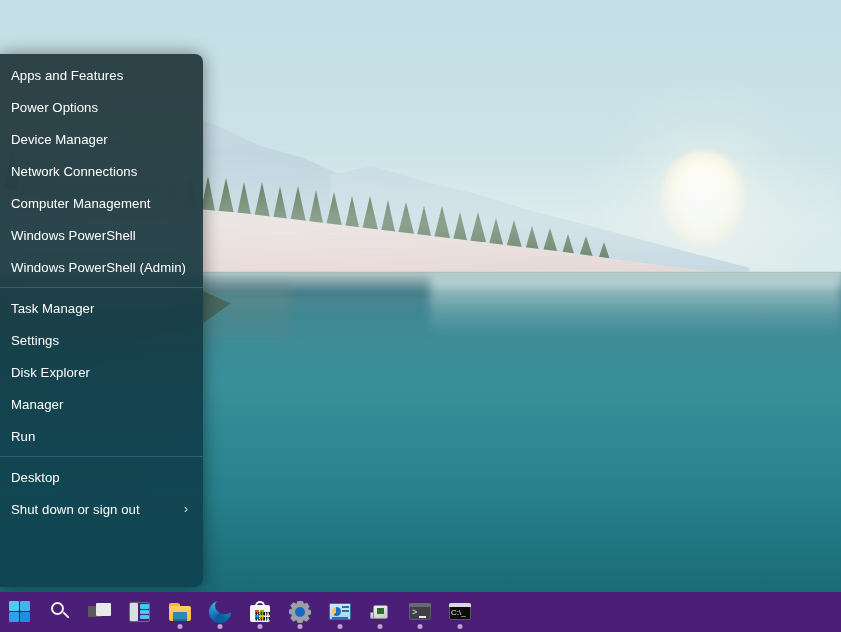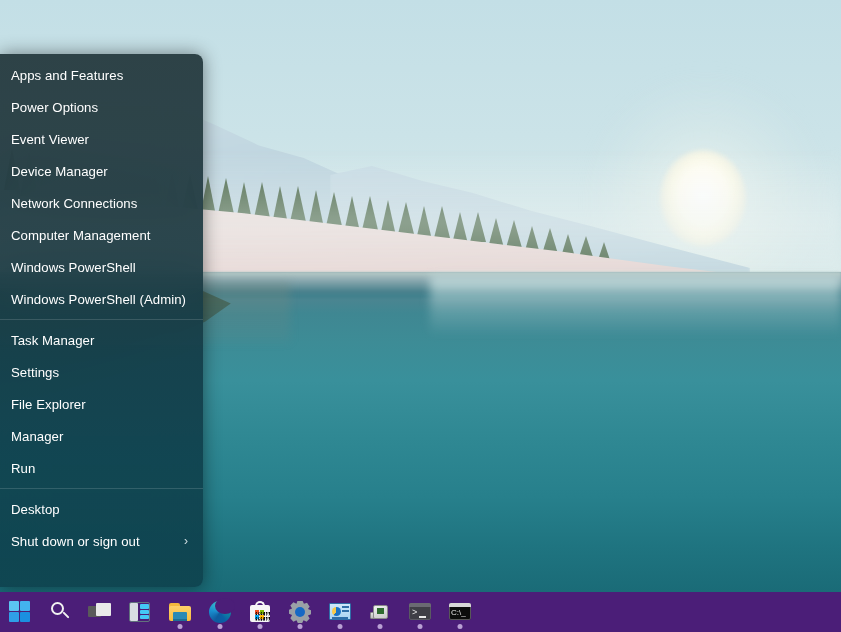--- a/index.html
+++ b/index.html
@@ -297,23 +297,20 @@
 </div>
 
 <div id="winx">
     <div class="menu-item">
       <span class="label">Apps and Features</span>
     </div>
     <div class="menu-item">
       <span class="label">Power Options</span>
     </div>
     <div class="menu-item">
-      <span class="label">Event Viewer</span>
-    </div>
-    <div class="menu-item">
       <span class="label">Device Manager</span>
     </div>
     <div class="menu-item">
       <span class="label">Network Connections</span>
     </div>
     <div class="menu-item">
       <span class="label">Computer Management</span>
     </div>
     <div class="menu-item">
       <span class="label">Windows PowerShell</span>
@@ -322,21 +319,21 @@
       <span class="label">Windows PowerShell (Admin)</span>
     </div>
     <div class="sep"></div>
     <div class="menu-item">
       <span class="label">Task Manager</span>
     </div>
     <div class="menu-item">
       <span class="label">Settings</span>
     </div>
     <div class="menu-item">
-      <span class="label">File Explorer</span>
+      <span class="label">Disk Explorer</span>
     </div>
     <div class="menu-item">
       <span class="label">Manager</span>
     </div>
     <div class="menu-item">
       <span class="label">Run</span>
     </div>
     <div class="sep"></div>
     <div class="menu-item">
       <span class="label">Desktop</span>

